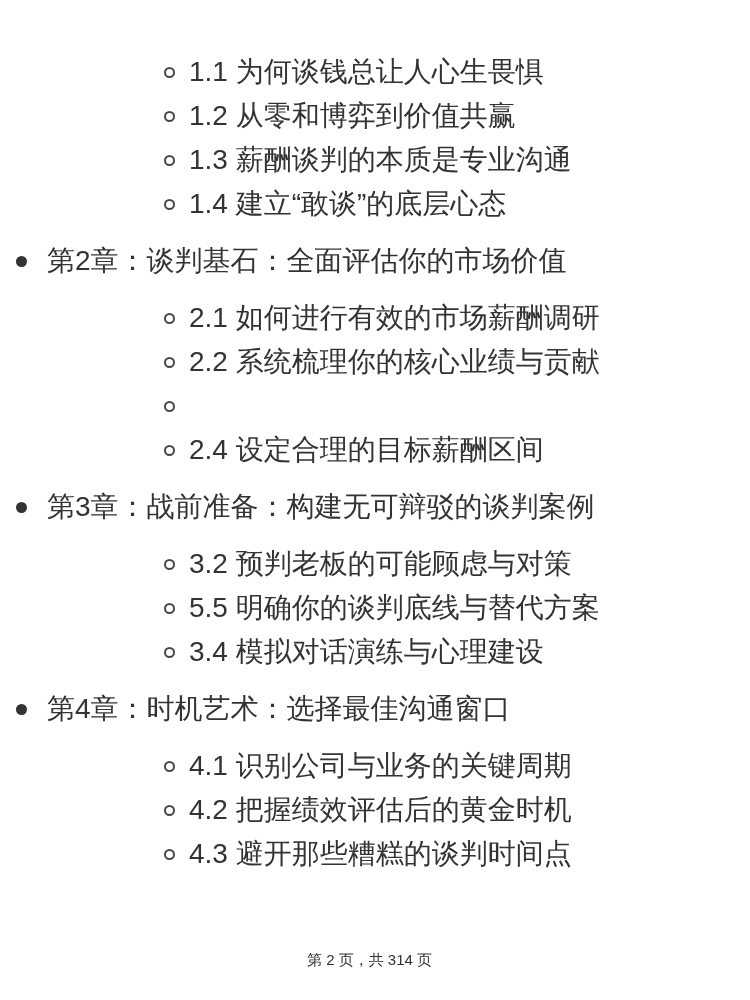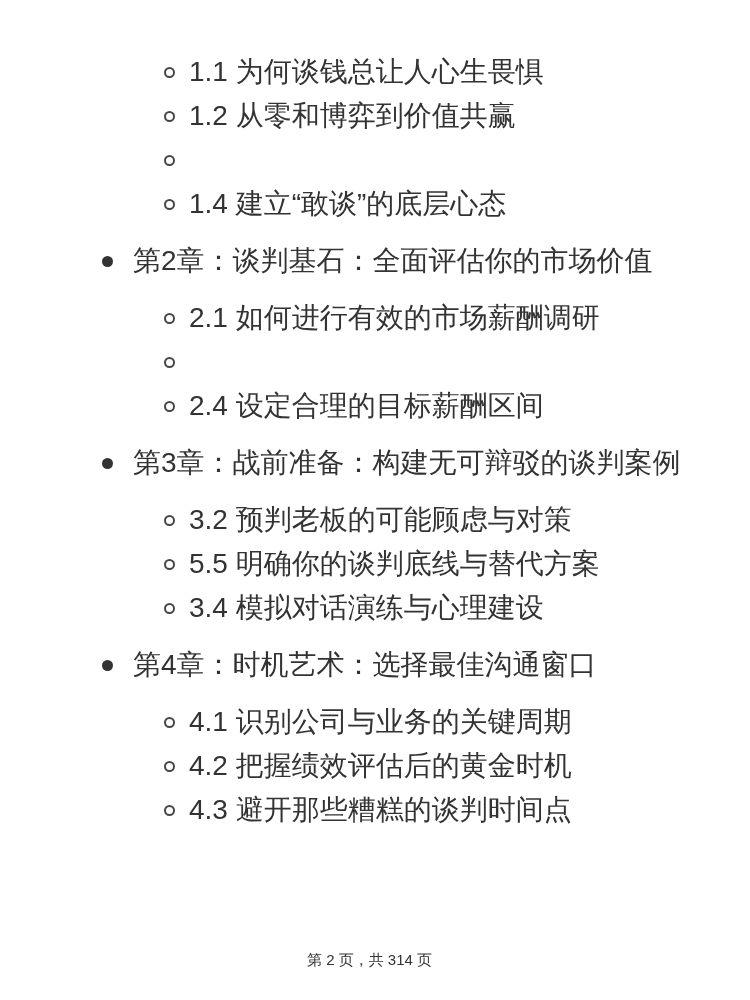--- a/index.html
+++ b/index.html
@@ -26,22 +26,21 @@
   .row {
     display: flex;
     align-items: center;
     height: 44px;
     box-sizing: border-box;
     color: #333333;
     font-size: 28px;
     white-space: nowrap;
   }
   .row.chapter {
-    margin: 13px 0;
-    padding-left: 102px;
+    margin: 13px 16px;
   }
   .row.topic {
     padding-left: 164px;
   }
   .bullet-disc {
     flex: 0 0 auto;
     width: 11px;
     height: 11px;
     border-radius: 50%;
     background: #333333;
@@ -77,32 +76,37 @@
       <div class="row topic">
         <span class="bullet-circle"></span>
         <span class="label">1.1 为何谈钱总让人心生畏惧</span>
       </div>
       <div class="row topic">
         <span class="bullet-circle"></span>
         <span class="label">1.2 从零和博弈到价值共赢</span>
       </div>
       <div class="row topic">
         <span class="bullet-circle"></span>
+        <span class="label">1.3 薪酬谈判的本质是专业沟通</span>
       </div>
       <div class="row topic">
         <span class="bullet-circle"></span>
         <span class="label">1.4 建立“敢谈”的底层心态</span>
       </div>
       <div class="row chapter">
         <span class="bullet-disc"></span>
         <span class="label">第2章：谈判基石：全面评估你的市场价值</span>
       </div>
       <div class="row topic">
         <span class="bullet-circle"></span>
         <span class="label">2.1 如何进行有效的市场薪酬调研</span>
+      </div>
+      <div class="row topic">
+        <span class="bullet-circle"></span>
+        <span class="label">2.2 系统梳理你的核心业绩与贡献</span>
       </div>
       <div class="row topic">
         <span class="bullet-circle"></span>
       </div>
       <div class="row topic">
         <span class="bullet-circle"></span>
         <span class="label">2.4 设定合理的目标薪酬区间</span>
       </div>
       <div class="row chapter">
         <span class="bullet-disc"></span>

